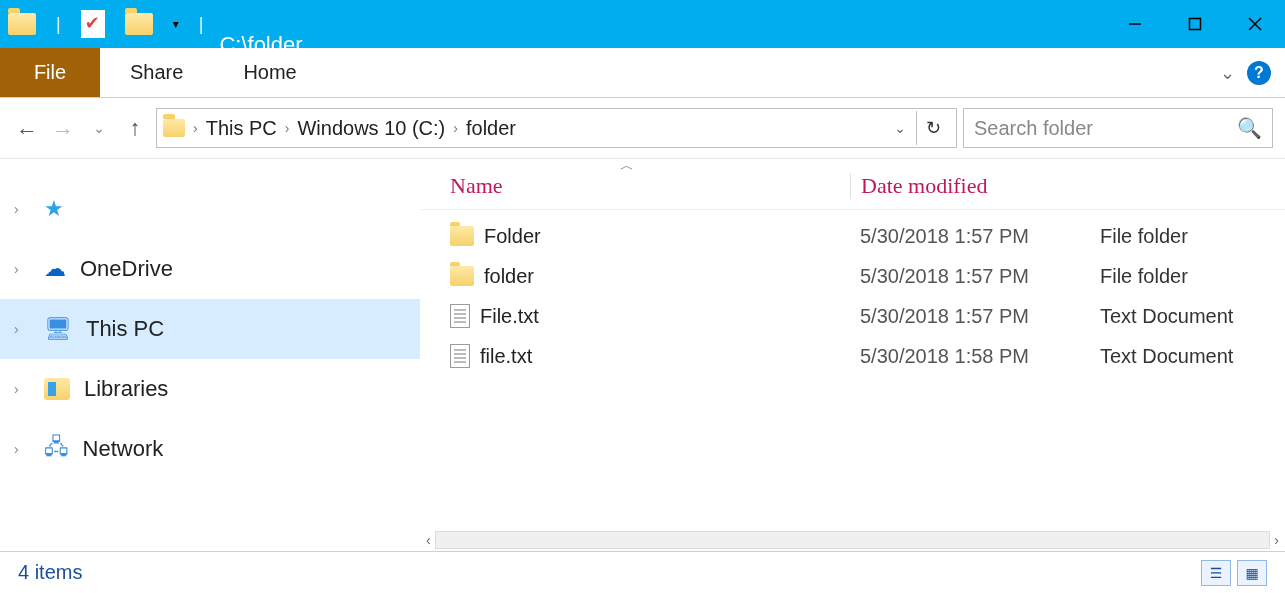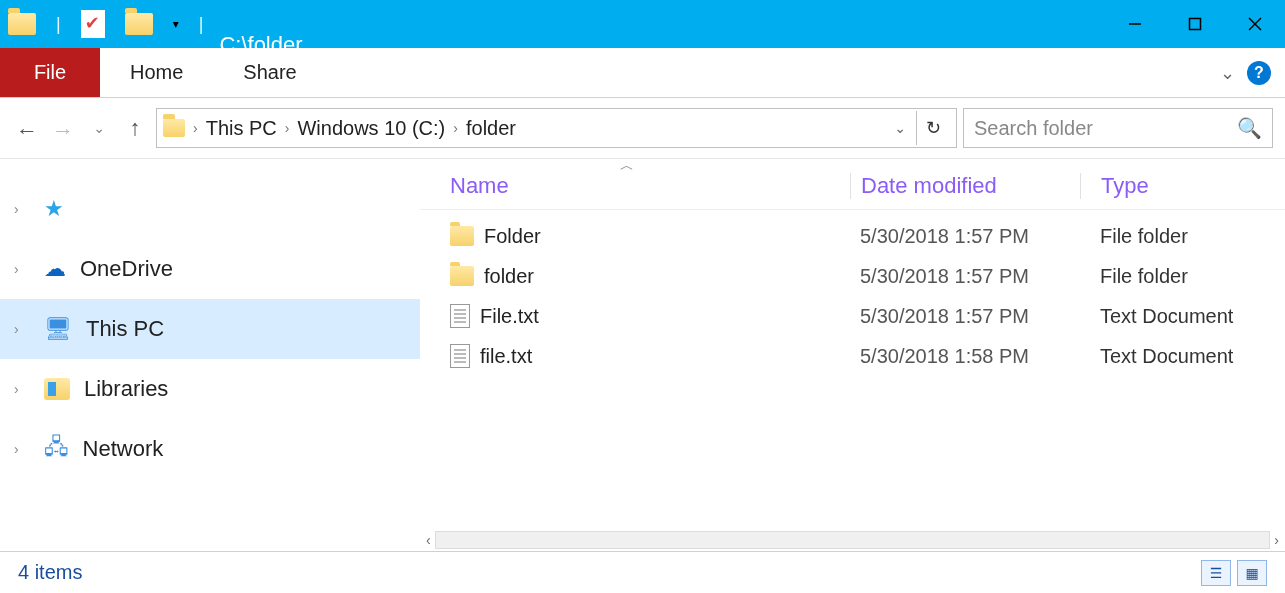--- a/index.html
+++ b/index.html
@@ -68,21 +68,21 @@
   .caret { font-size:12px; color:#000; }
 
   
   .ribbon {
     height: 50px;
     display: flex;
     align-items: stretch;
     border-bottom: 1px solid #d0d0d0;
   }
   .file-tab {
-    background:#b91c1c;
+    background:#a16207;
     color:#fff;
     width:100px;
     display:flex; align-items:center; justify-content:center;
     font-size:20px;
   }
   .tab {
     padding:0 30px;
     display:flex; align-items:center;
     font-size:20px; color:#222;
   }
@@ -155,23 +155,24 @@
     flex-direction:column;
     position:relative;
   }
   .sort-indicator {
     text-align:center; color:#888; font-size:14px; height:14px;
     position:absolute; left:200px; top:-2px;
   }
   .col-headers {
     display:flex;
     padding:14px 0 10px 30px;
-    color:#8b5cf6;
+    color:#be185d;
     font-size:22px;
     border-bottom:1px solid #eee;
+    font-family:Liberation Serif, serif;
   }
   .col-name { width:400px; }
   .col-date { width:230px; border-left:1px solid #e0e0e0; padding-left:10px; }
   .col-type { flex:1; border-left:1px solid #e0e0e0; padding-left:20px; }
 
   .rows { padding:6px 0 0 30px; }
   .row {
     display:flex; align-items:center;
     height:40px;
     font-size:20px;
@@ -250,22 +251,22 @@
       <svg width="16" height="16">
           <line x1="2" y1="2" x2="14" y2="14" stroke="#000" stroke-width="1.5"></line>
           <line x1="14" y1="2" x2="2" y2="14" stroke="#000" stroke-width="1.5"></line>
         </svg>
     </div>
   </div>
 </div>
 
 <div class="ribbon">
   <div class="file-tab">File</div>
+  <div class="tab">Share</div>
   <div class="tab">Home</div>
-  <div class="tab">Share</div>
   <div class="ribbon-right">
     <span style="color:#666">⌄</span>
     <span class="help-ico">?</span>
   </div>
 </div>
 
 <div class="addr-row">
   <div class="navbtn">←</div>
   <div class="navbtn disabled">→</div>
   <div class="navbtn" style="font-size:14px;color:#888">⌄</div>
@@ -318,21 +319,20 @@
       <span class="net-ico">🖧</span>
       <span>Network</span>
     </div>
   </div>
 
   <div class="content">
     <div class="sort-indicator">︿</div>
     <div class="col-headers">
       <div class="col-name">Name</div>
       <div class="col-date">Date modified</div>
-      <div class="col-type">Type</div>
     </div>
 
     <div class="rows">
       <div class="row">
         <div class="cell-name">
             <span class="sm-folder"></span>
             <span>Folder</span>
           </div>
         <div class="cell-date">5/30/2018 1:57 PM</div>
         <div class="cell-type">File folder</div>

